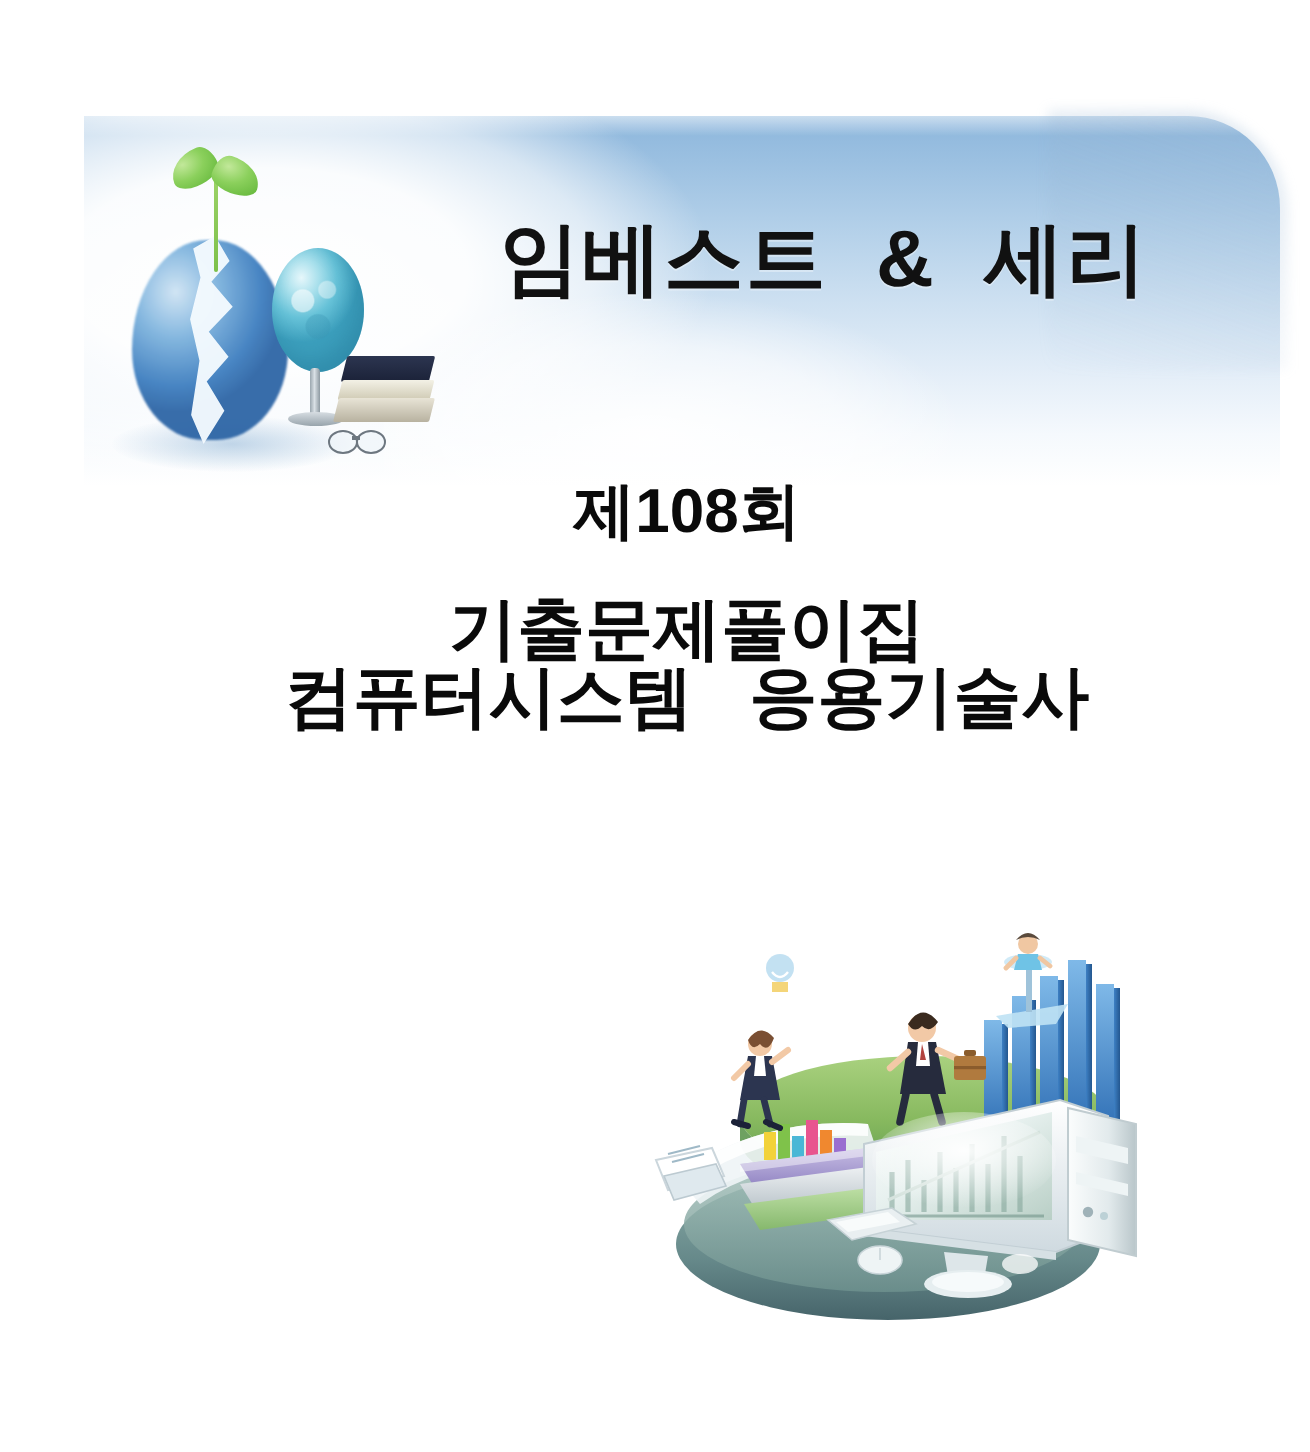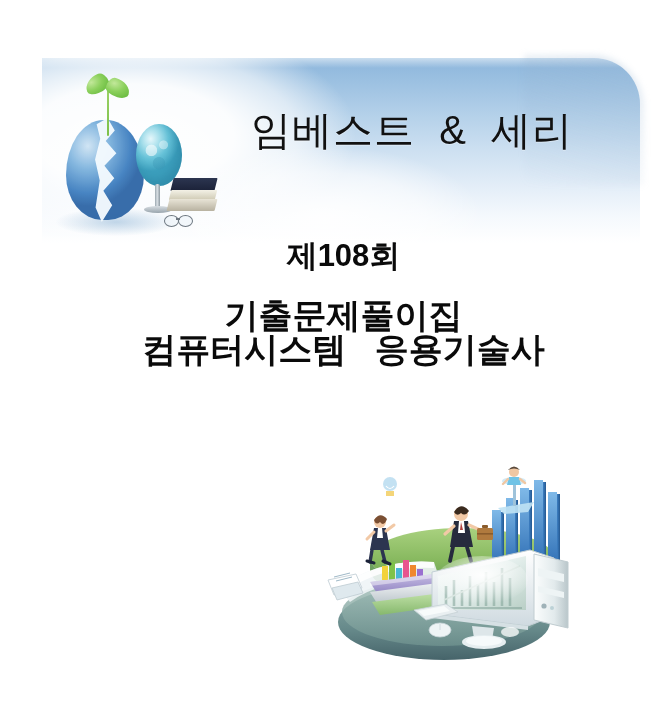--- a/index.html
+++ b/index.html
@@ -97,21 +97,21 @@
     pointer-events: none;
   }
 
   .banner-title {
     position: absolute;
     left: 160px;
     top: 52px;
     width: 420px;
     text-align: center;
     font-size: 40px;
-    font-weight: 400;
+    font-weight: 700;
     color: #111111;
     letter-spacing: 1px;
     white-space: pre;
     line-height: 1;
     text-shadow: 0 1px 0 rgba(255,255,255,0.35);
   }
 
   
   .banner-art {
     position: absolute;

